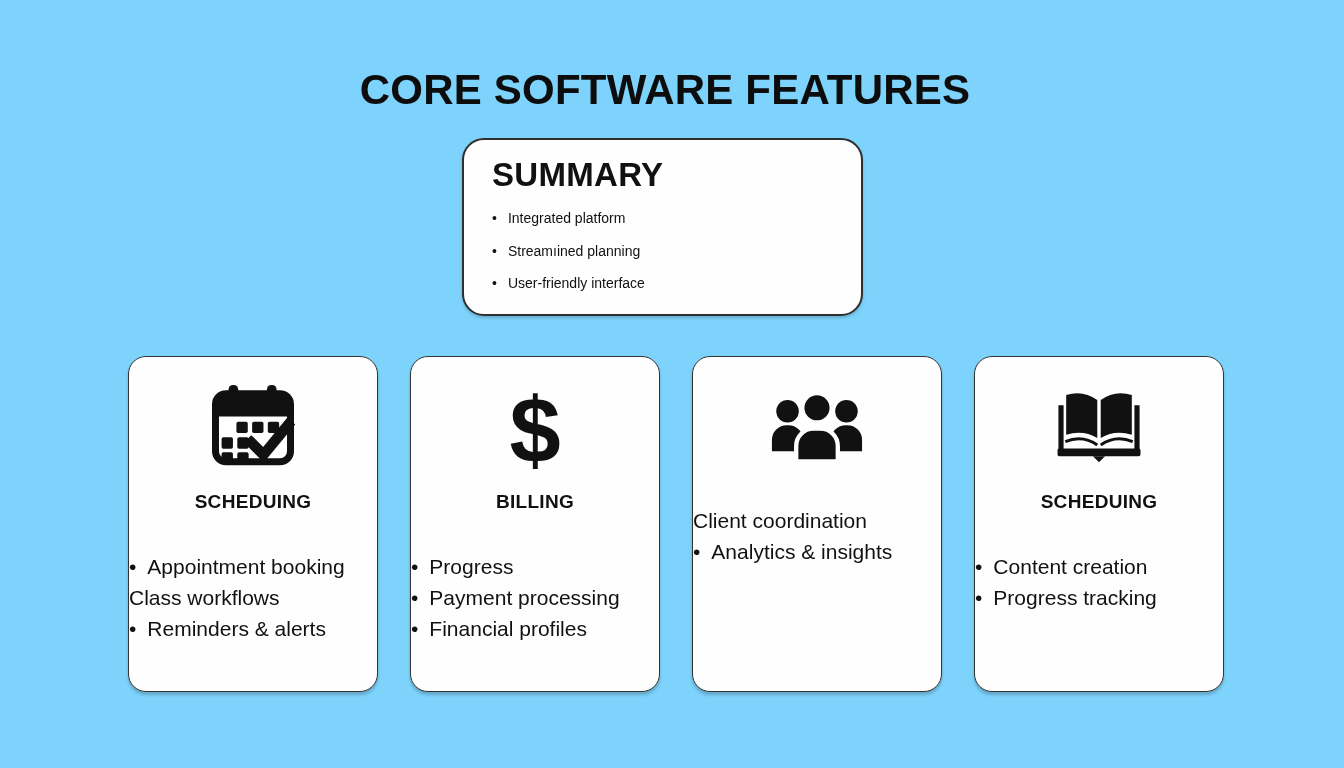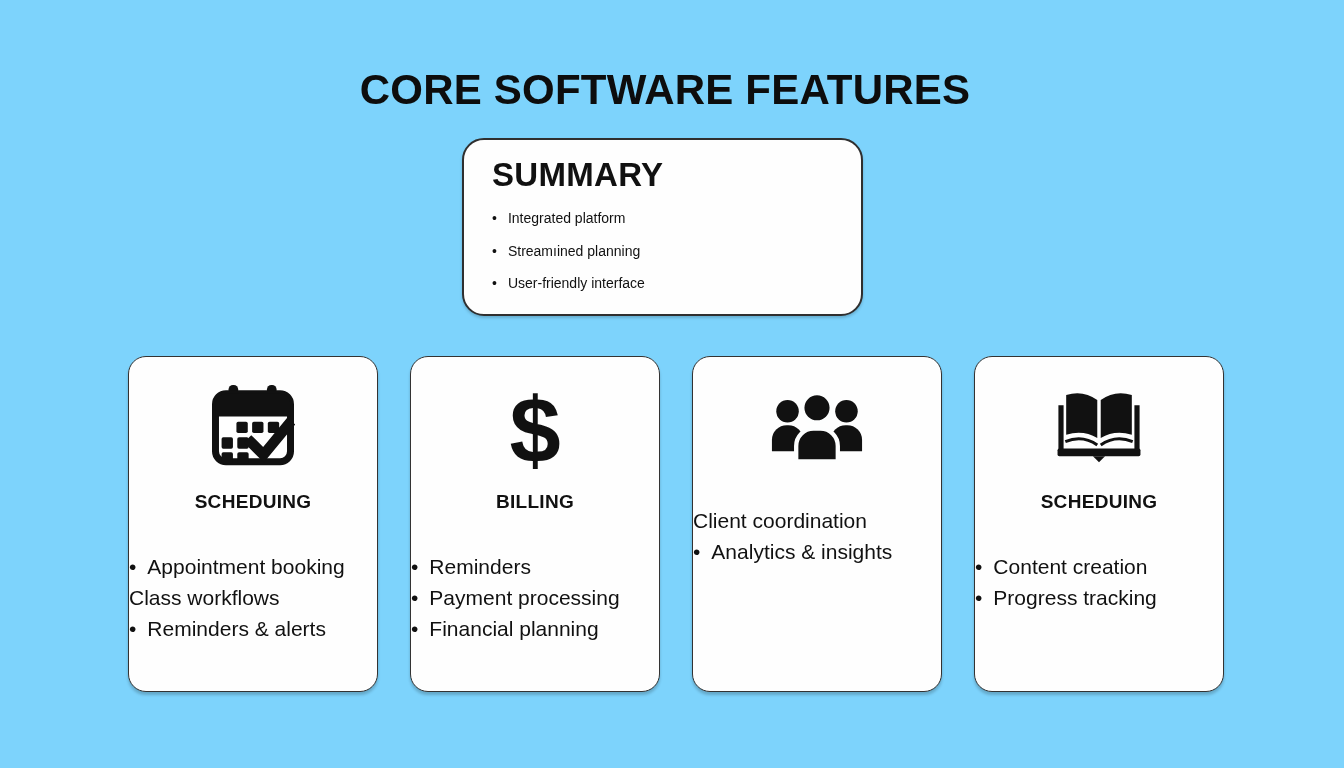--- a/index.html
+++ b/index.html
@@ -99,23 +99,23 @@
         <div class="card-line"><span class="bullet">•</span><span>Reminders &amp; alerts</span></div>
       </div>
     </div>
 
     <div class="card">
       <div class="card-icon">
         <span class="dollar-glyph">$</span>
       </div>
       <div class="card-heading">BILLING</div>
       <div class="card-list">
-        <div class="card-line"><span class="bullet">•</span><span>Reminders</span></div>
+        <div class="card-line"><span class="bullet">•</span><span>Progress</span></div>
         <div class="card-line"><span class="bullet">•</span><span>Payment processing</span></div>
-        <div class="card-line"><span class="bullet">•</span><span>Financial planning</span></div>
+        <div class="card-line"><span class="bullet">•</span><span>Financial profiles</span></div>
       </div>
     </div>
 
     <div class="card">
       <div class="card-icon">
         <svg width="104" height="72" viewBox="0 0 120 82">
           <circle cx="26" cy="24" r="13" fill="#111"></circle>
           <path d="M8,70 v-13 a17,17 0 0 1 17,-17 h2 a17,17 0 0 1 17,17 v13 z" fill="#111"></path>
           <circle cx="94" cy="24" r="13" fill="#111"></circle>
           <path d="M76,70 v-13 a17,17 0 0 1 17,-17 h2 a17,17 0 0 1 17,17 v13 z" fill="#111"></path>

